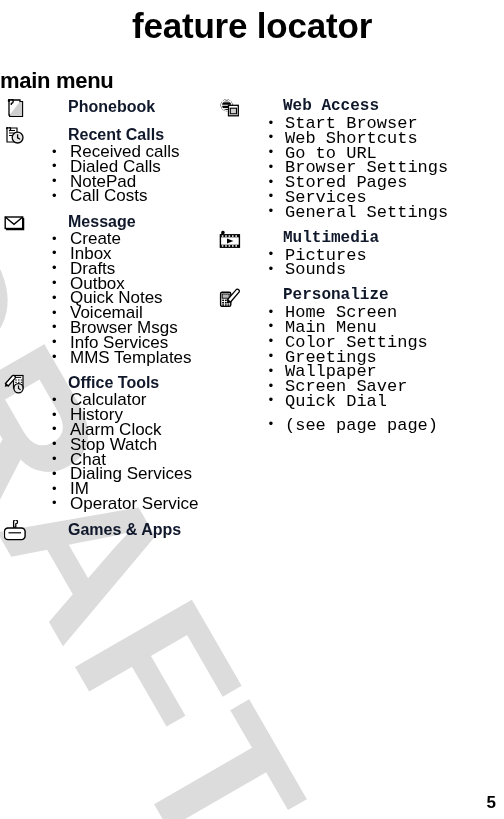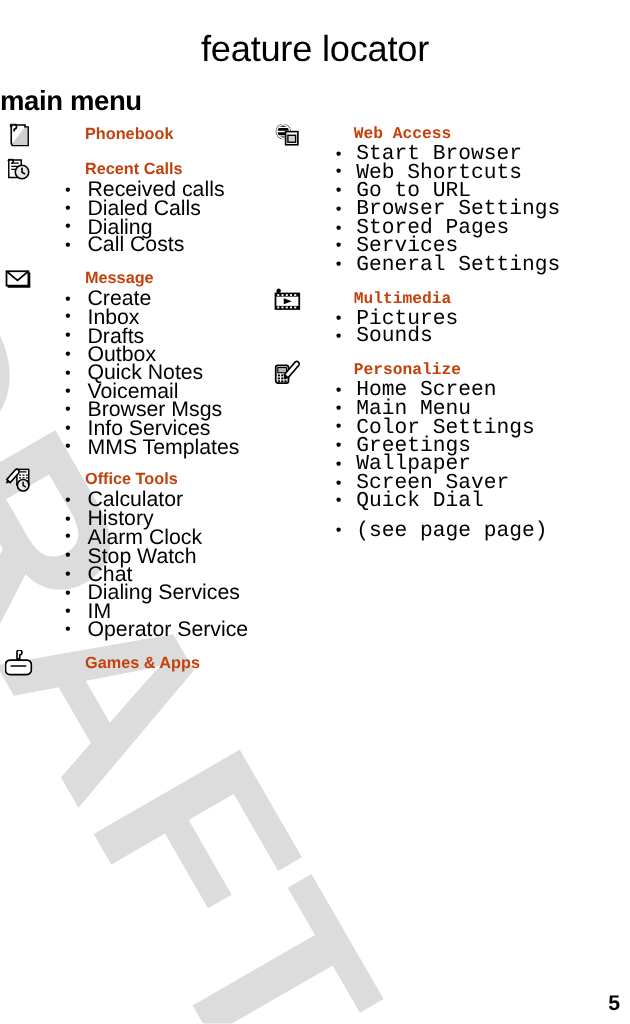--- a/index.html
+++ b/index.html
@@ -40,25 +40,25 @@
     transform-origin: 0 0;
     white-space: nowrap;
     line-height: 1;
   }
 
   
   #content { position: relative; z-index: 2; }
 
   .doc-title {
     text-align: center;
-    font-size: 29px;
-    font-weight: normal;
+    font-size: 35px;
+    font-weight: bold;
     color: #000;
     margin: 0;
-    padding-top: 24px;
+    padding-top: 6px;
     letter-spacing: -0.2px;
   }
 
   .section-heading {
     position: absolute;
     left: 0px;
     top: 68px;
     font-size: 22px;
     font-weight: bold;
     color: #000;
@@ -81,23 +81,23 @@
   .col-right { left: 219px; width: 240px; font-family: Liberation Mono, monospace; }
 
   
   .group { position: relative; margin-bottom: 9px; }
   .group-head {
     position: relative;
     min-height: 19px;
     padding-left: 40px;
   }
   .group-title {
-    font-size: 13px;
-    font-weight: bold;
-    color: #c2410c;
+    font-size: 16px;
+    font-weight: bold;
+    color: #0f172a;
     line-height: 15px;
     display: block;
     padding-top: 1px;
     padding-left: 24px;
   }
   .group-icon {
     position: absolute;
     left: 0px;
     top: 0px;
     width: 28px;
@@ -178,21 +178,21 @@
       <path d="M2.6 2 a2 2 0 1 1 2.4 1.9" fill="none" stroke="#000" stroke-width="1.2"></path>
       <circle cx="13.6" cy="10.6" r="5.4" fill="#e8e8e8" stroke="#000" stroke-width="1.3"></circle>
       <path d="M13.6 7.2 v3.6 l2.5 1.5" fill="none" stroke="#000" stroke-width="1.3"></path>
     </svg>
               </span>
               <span class="group-title">Recent Calls</span>
             </div>
             <ul class="sublist">
               <li>Received calls</li>
               <li>Dialed Calls</li>
-              <li>Dialing</li>
+              <li>NotePad</li>
               <li>Call Costs</li>
             </ul>
           </div>
           <div class="group">
             <div class="group-head">
               <span class="group-icon">
                 <svg width="22" height="16" viewBox="0 0 22 16">
       <rect x="1.2" y="2" width="17.5" height="11.5" fill="#fff" stroke="#000" stroke-width="1.4"></rect>
       <path d="M1.2 2 L10 9.3 L18.7 2" fill="none" stroke="#000" stroke-width="1.4"></path>
       <path d="M19.6 3 v11.5 h-17.5" fill="none" stroke="#000" stroke-width="1.3"></path>

